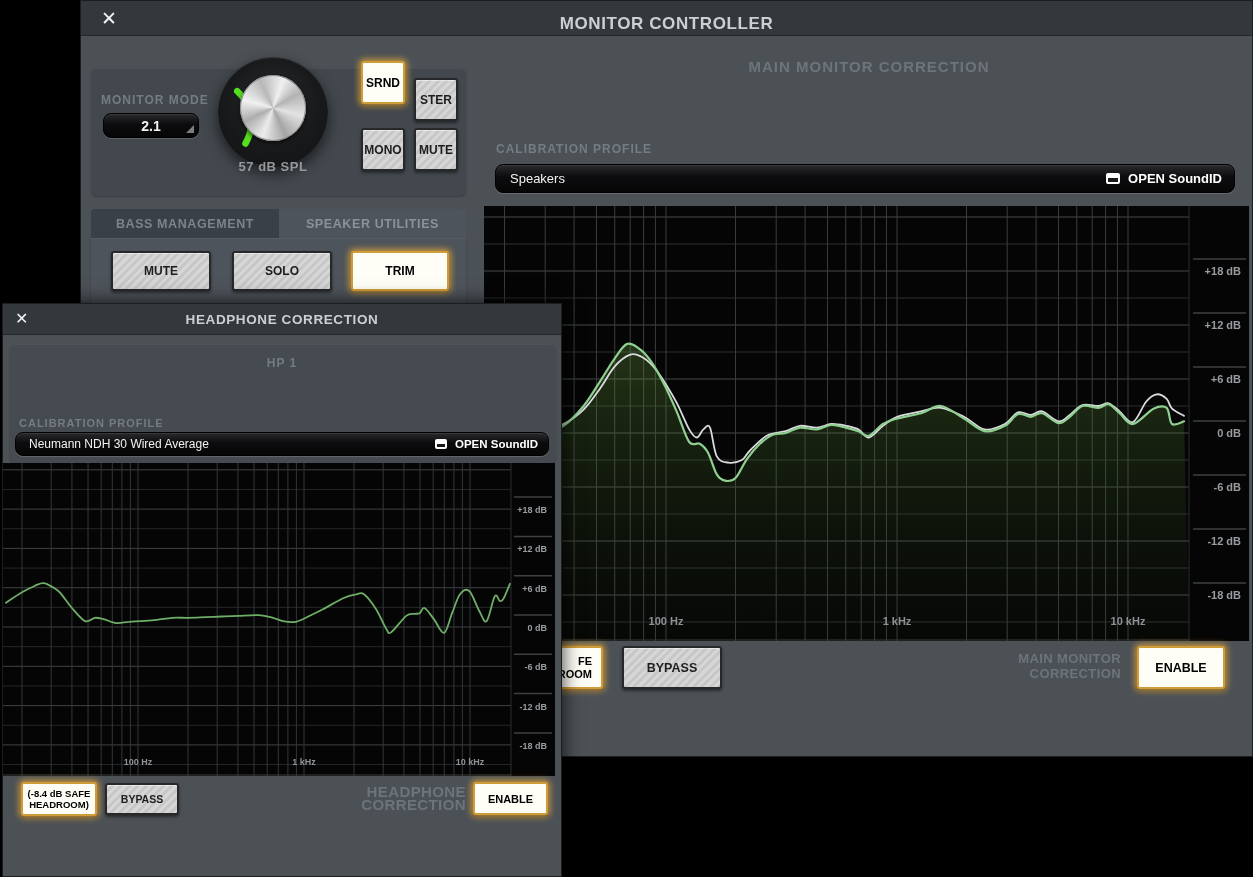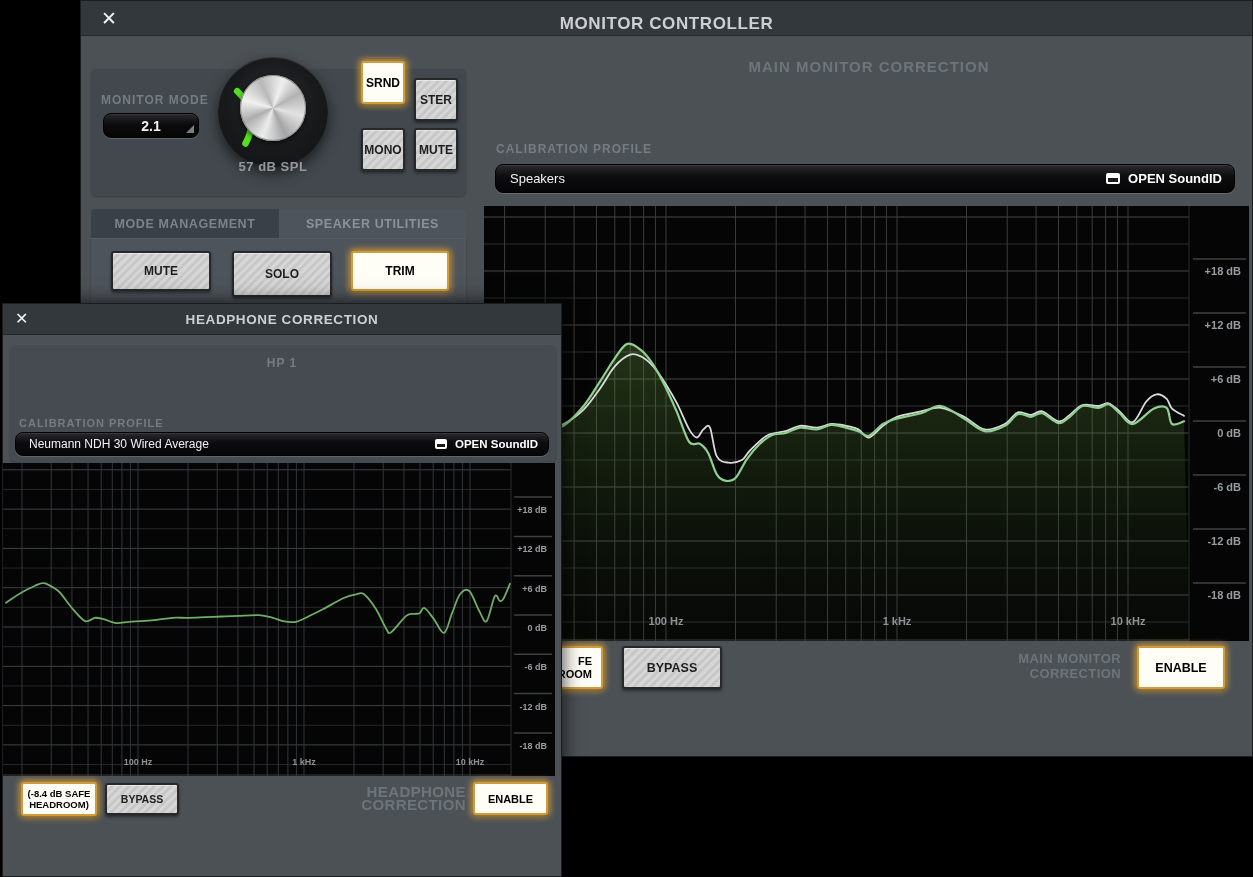--- a/index.html
+++ b/index.html
@@ -92,31 +92,31 @@
         <span>STER</span>
       </div>
     <div class="btn btn-grey mode-btn" style="left:280px; top:127px;">
         <span>MONO</span>
       </div>
     <div class="btn btn-grey mode-btn" style="left:333px; top:127px;">
         <span>MUTE</span>
       </div>
 
     <div class="tab" style="left:10px; width:188px; background:#394047; color:#7c838a; border-radius:4px 0 0 0;">
-        <span>MODE MANAGEMENT</span>
+        <span>BASS MANAGEMENT</span>
       </div>
     <div class="tab" style="left:198px; width:187px; background:#4e545b; color:#8b9298; border-radius:0 4px 0 0;">
         <span>SPEAKER UTILITIES</span>
       </div>
     <div class="panel" style="left:10px; top:237px; width:375px; height:106px; background:#4e545b; border-radius:0 0 6px 6px;"></div>
 
     <div class="btn btn-grey" style="left:30px;  top:250px; width:100px; height:40px; font-size:12px;">
         <span>MUTE</span>
       </div>
-    <div class="btn btn-grey" style="left:151px; top:250px; width:100px; height:46px; font-size:12px;">
+    <div class="btn btn-grey" style="left:151px; top:250px; width:100px; height:40px; font-size:12px;">
         <span>SOLO</span>
       </div>
     <div class="btn btn-active" style="left:270px; top:250px; width:98px;  height:40px; font-size:12px;">
         <span>TRIM</span>
       </div>
 
     <div class="caps-label" style="position:absolute; left:403px; top:57px; width:770px; text-align:center; font-size:15px; color:#6e757a;">MAIN MONITOR CORRECTION</div>
 
     <span class="caps-label" style="position:absolute; left:415px; top:141px; font-size:12px;">CALIBRATION PROFILE</span>
 

